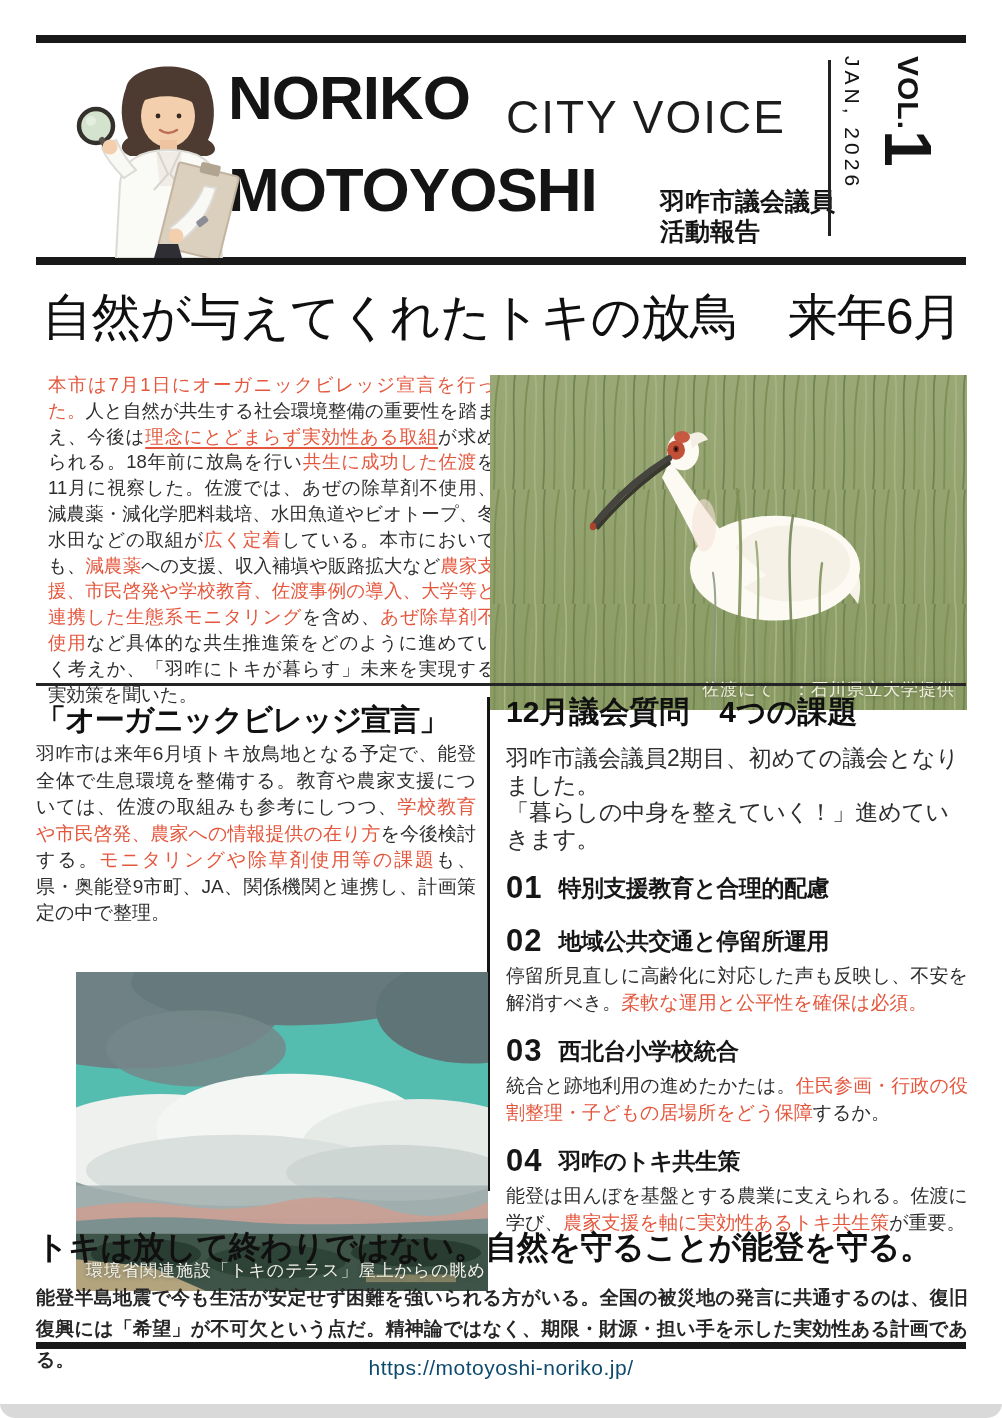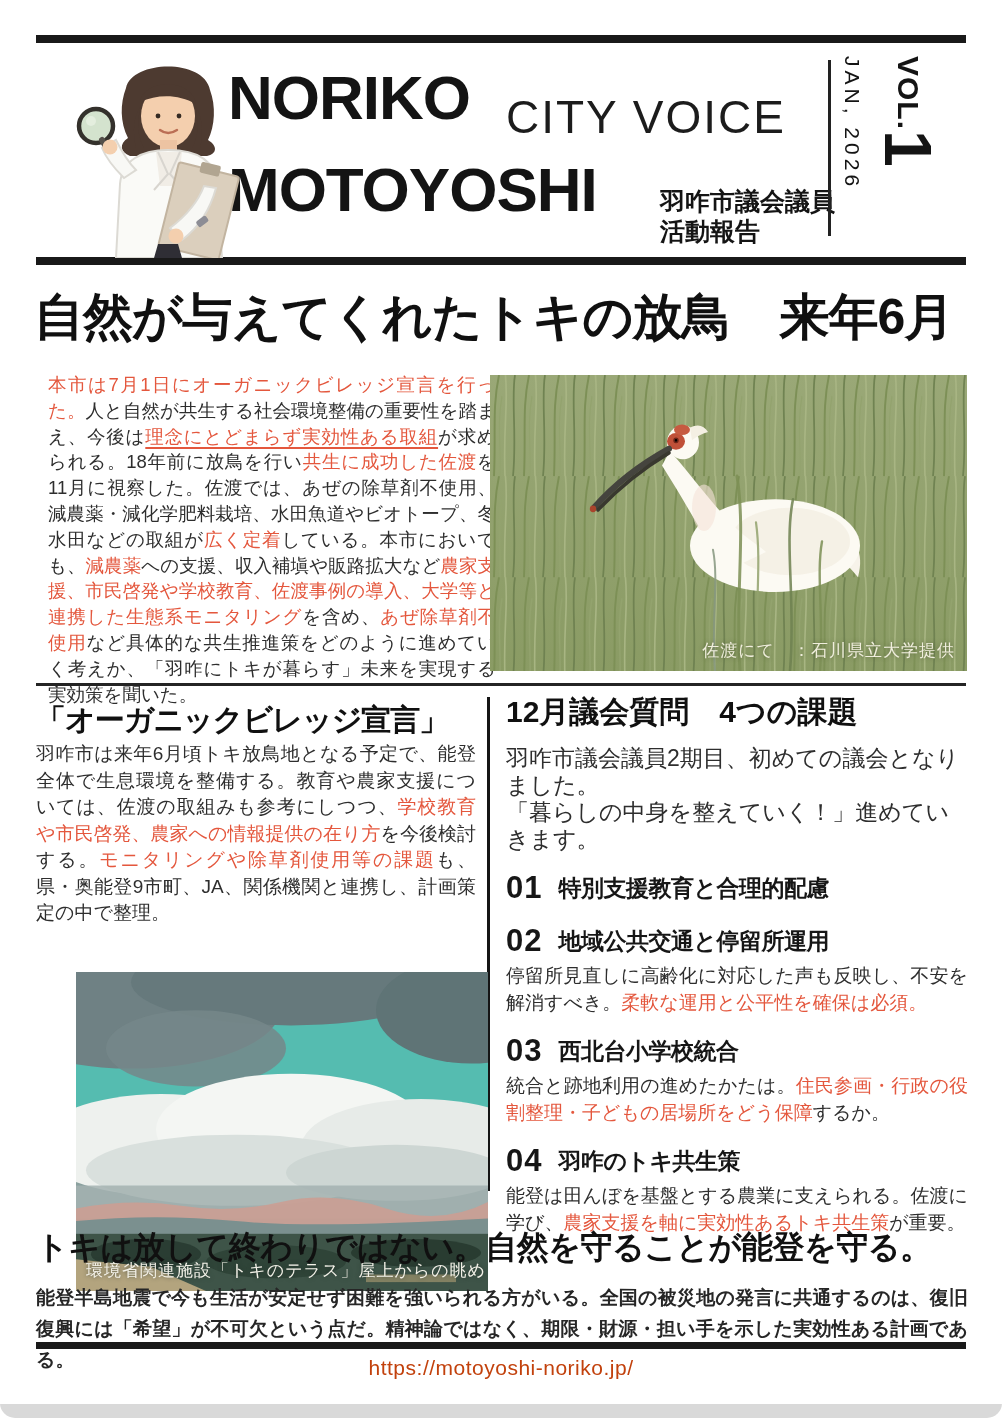--- a/index.html
+++ b/index.html
@@ -26,32 +26,32 @@
   .org-block{position:absolute;left:660px;top:186px;font-size:25px;font-weight:700;
     line-height:1.2;color:#141414;}
   .vol-rule{position:absolute;left:828px;top:60px;width:3px;height:176px;background:#222;}
   .vol-block{position:absolute;left:840px;top:56px;height:200px;writing-mode:vertical-rl;
     color:#141414;white-space:nowrap;}
   .vol-line1{font-size:30px;font-weight:700;letter-spacing:1px;margin-block-end:6px;}
   .vol-num{font-size:66px;font-weight:900;}
   .vol-line2{font-size:21px;font-weight:500;letter-spacing:4px;}
 
   
-  .headline{position:absolute;left:34px;top:284px;width:936px;font-size:50px;font-weight:700;
-    letter-spacing:-1px;color:#101010;white-space:nowrap;}
+  .headline{position:absolute;left:34px;top:284px;width:936px;font-size:50px;font-weight:400;
+    letter-spacing:-1px;color:#101010;white-space:nowrap;text-align:center;}
 
   
   .lead-text{position:absolute;left:48px;top:372px;width:448px;font-size:18.5px;
     line-height:25.8px;text-align:justify;color:var(--body);}
   .seg-accent{color:var(--accent);}
   .seg-accent-underline{color:var(--accent);text-decoration:underline;
     text-decoration-thickness:2px;text-underline-offset:4px;}
 
   .figure{position:absolute;overflow:hidden;}
-  .fig-ibis{left:490px;top:375px;width:477px;height:296px;}
+  .fig-ibis{left:490px;top:375px;width:477px;height:335px;}
   .fig-land{left:76px;top:972px;width:412px;height:319px;}
   .figure svg{display:block;width:100%;height:100%;}
   .caption{position:absolute;font-size:17px;color:#f0eedd;letter-spacing:1px;white-space:nowrap;
     text-shadow:0 0 4px rgba(60,70,40,.55);}
   .cap-ibis{right:12px;bottom:9px;}
   .cap-land{left:10px;bottom:9px;color:#f3f1e8;text-shadow:0 0 4px rgba(30,45,40,.65);}
 
   .hrule{position:absolute;left:36px;top:683px;width:930px;height:3px;background:#242424;}
   .vrule{position:absolute;left:487px;top:697px;width:3px;height:494px;background:#151515;}
 
@@ -69,21 +69,21 @@
   .agenda-title{font-size:23px;font-weight:900;color:#161616;margin-left:16px;letter-spacing:-0.5px;}
   .agenda-body{margin-top:4px;font-size:19px;line-height:26.5px;text-align:justify;}
 
   
   .bottom-head{position:absolute;left:36px;top:1226px;width:934px;font-size:32px;font-weight:900;
     color:#101010;white-space:nowrap;letter-spacing:-0.5px;}
   .bottom-body{position:absolute;left:36px;top:1282px;width:932px;font-size:19px;
     line-height:31px;text-align:justify;color:#262626;font-weight:600;}
 
   .url{position:absolute;left:0;top:1356px;width:1002px;text-align:center;font-size:21px;
-    font-weight:400;letter-spacing:0.5px;color:#c2410c;}
+    font-weight:400;letter-spacing:0.5px;color:#0c4a6e;}
   .page-edge{position:absolute;left:0;top:1404px;width:1002px;height:14px;background:#d9d9d9;}
 </style>
 </head>
 <body>
 
 <div class="page">
 
   <div class="bar top"></div>
 
   <div class="portrait">

